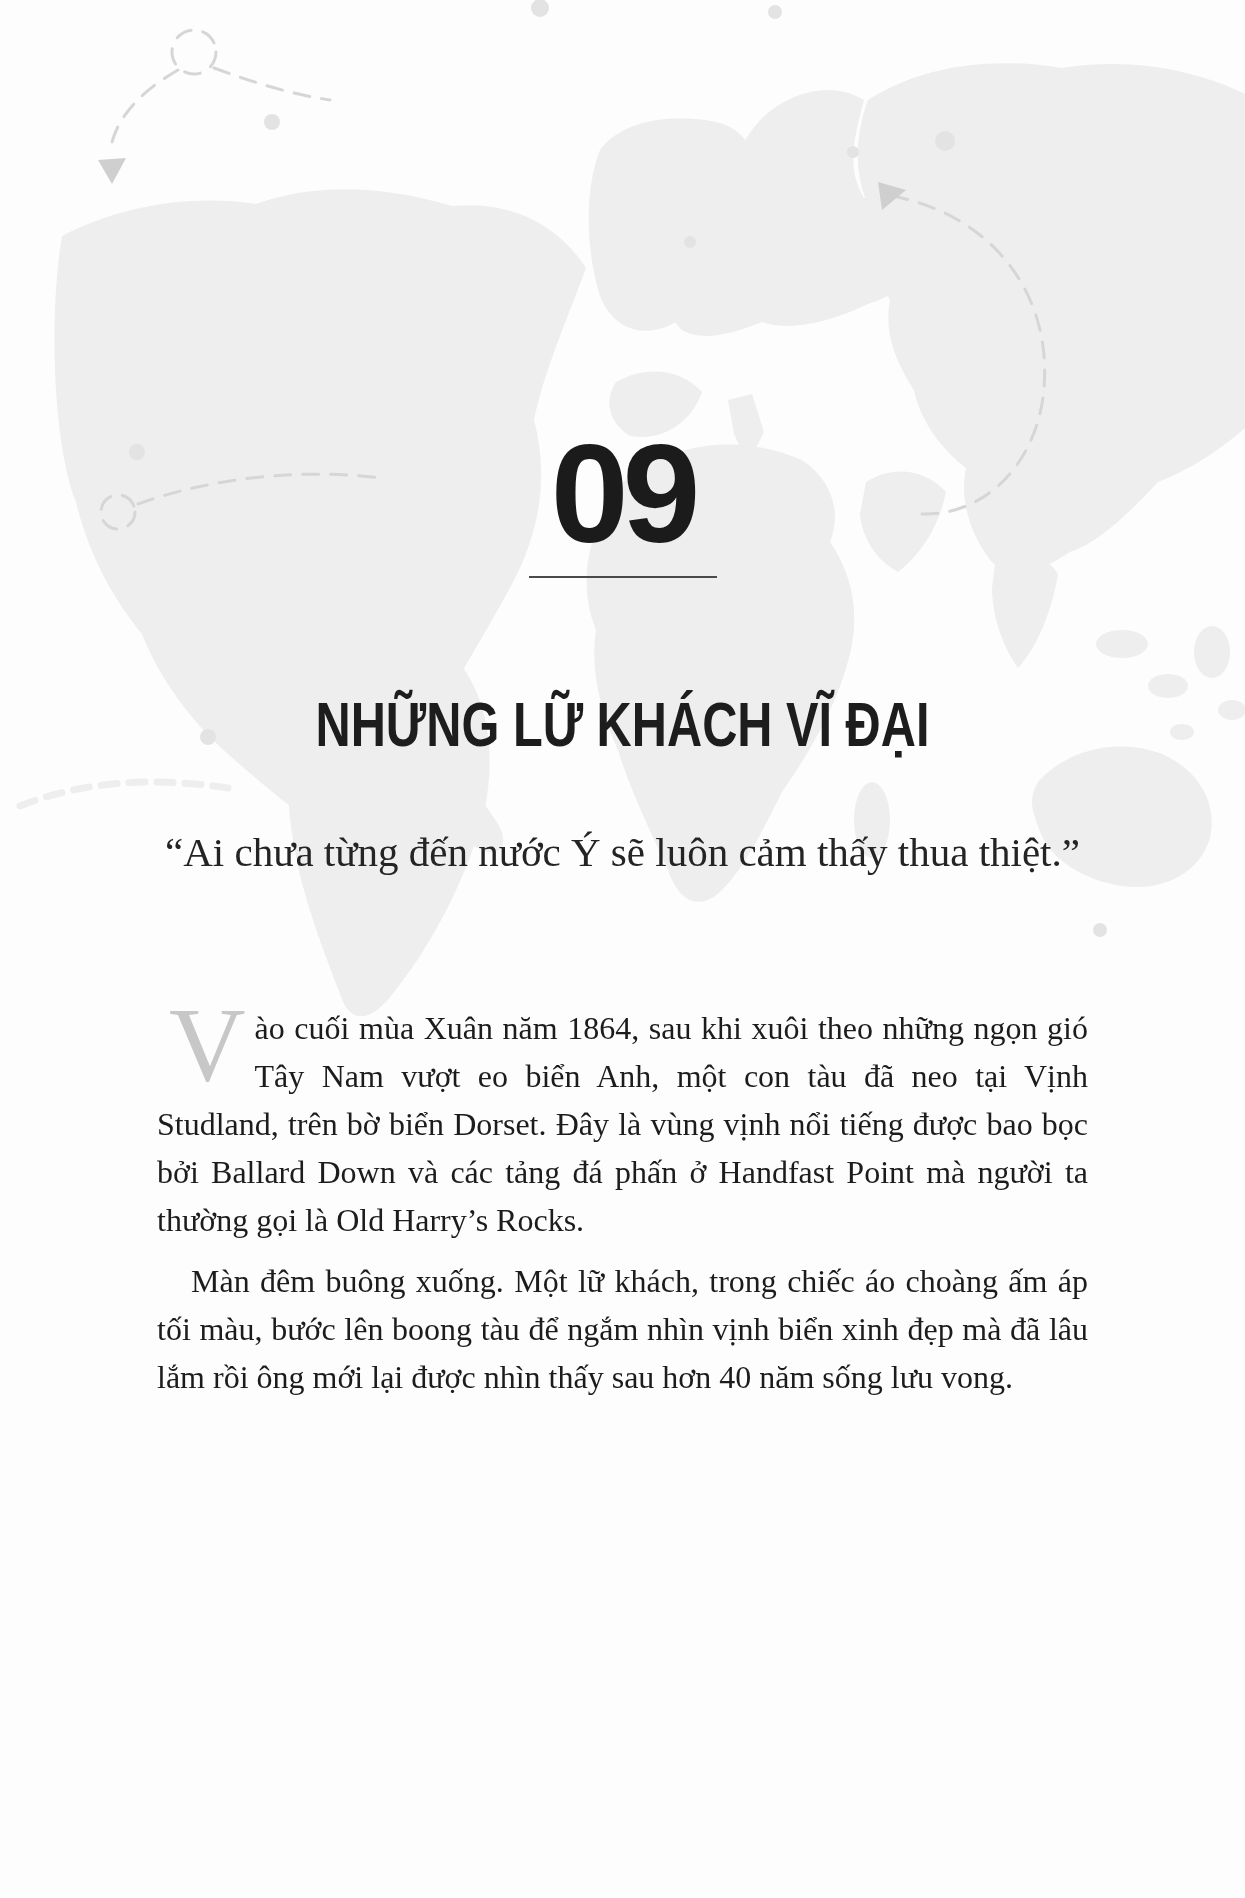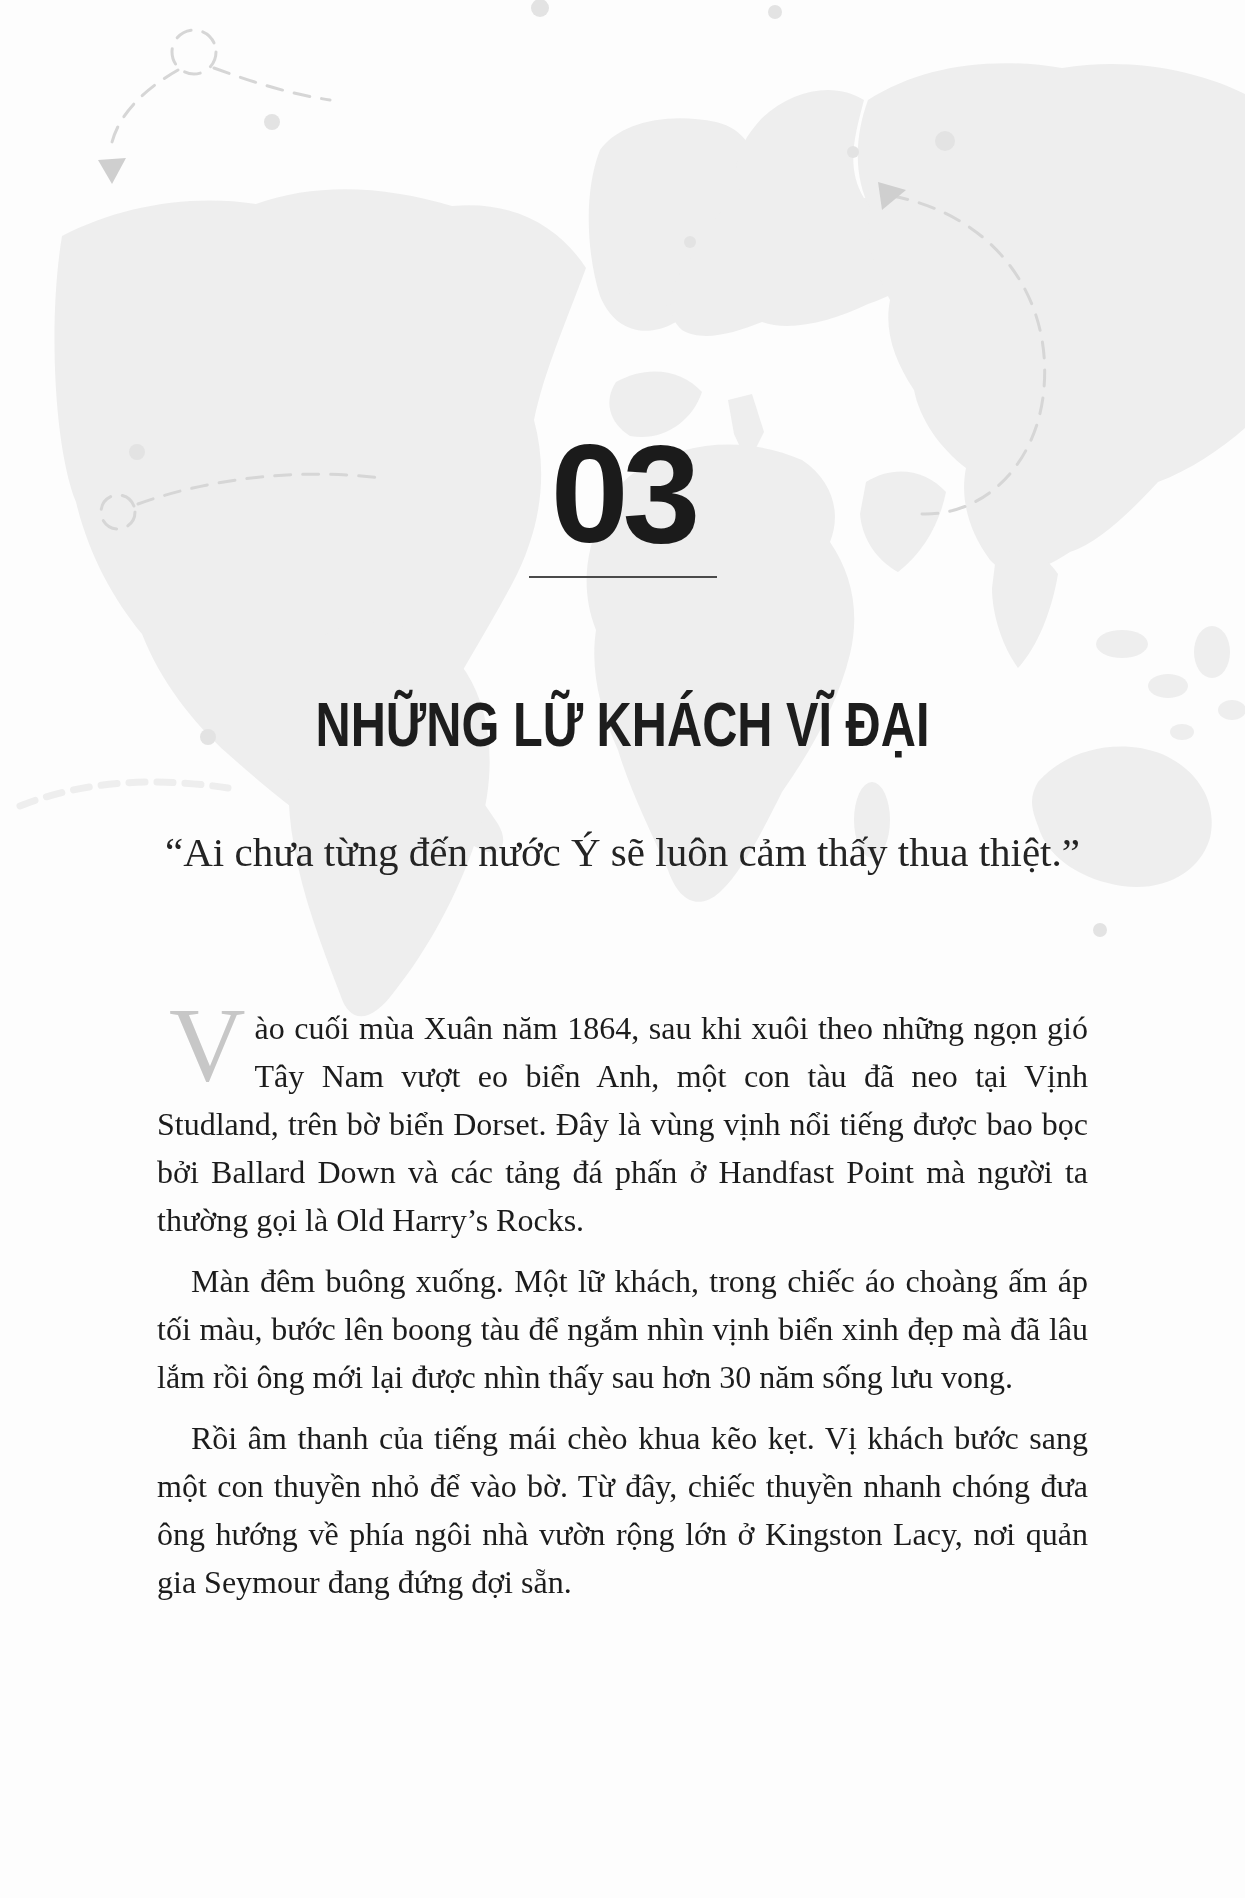--- a/index.html
+++ b/index.html
@@ -129,32 +129,31 @@
       <path d="M138 504 C210 478 300 468 380 478"></path>
     </g>
     <g fill="#cfcfcf">
       <polygon points="98,160 126,158 112,184"></polygon>
       <polygon points="878,182 906,190 882,210"></polygon>
     </g>
   </svg>
 
   <div class="content">
 
-    <div class="chapter-number">03</div>
+    <div class="chapter-number">09</div>
 
     <div class="number-rule"></div>
 
     <h1 class="chapter-title">
       <span class="squeeze">NHỮNG LỮ KHÁCH VĨ ĐẠI</span>
     </h1>
 
     <div class="epigraph">“Ai chưa từng đến nước Ý sẽ luôn cảm thấy thua thiệt.”</div>
 
     <div class="body-text">
       <p>
         <span class="dropcap">V</span><span>ào cuối mùa Xuân năm 1864, sau khi xuôi theo những ngọn gió Tây Nam vượt eo biển Anh, một con tàu đã neo tại Vịnh Studland, trên bờ biển Dorset. Đây là vùng vịnh nổi tiếng được bao bọc bởi Ballard Down và các tảng đá phấn ở Handfast Point mà người ta thường gọi là Old Harry’s Rocks.</span>
       </p>
-      <p class="indent">Màn đêm buông xuống. Một lữ khách, trong chiếc áo choàng ấm áp tối màu, bước lên boong tàu để ngắm nhìn vịnh biển xinh đẹp mà đã lâu lắm rồi ông mới lại được nhìn thấy sau hơn 30 năm sống lưu vong.</p>
-      <p class="indent">Rồi âm thanh của tiếng mái chèo khua kẽo kẹt. Vị khách bước sang một con thuyền nhỏ để vào bờ. Từ đây, chiếc thuyền nhanh chóng đưa ông hướng về phía ngôi nhà vườn rộng lớn ở Kingston Lacy, nơi quản gia Seymour đang đứng đợi sẵn.</p>
+      <p class="indent">Màn đêm buông xuống. Một lữ khách, trong chiếc áo choàng ấm áp tối màu, bước lên boong tàu để ngắm nhìn vịnh biển xinh đẹp mà đã lâu lắm rồi ông mới lại được nhìn thấy sau hơn 40 năm sống lưu vong.</p>
     </div>
 
   </div>
 </div>
 
 </body></html>

